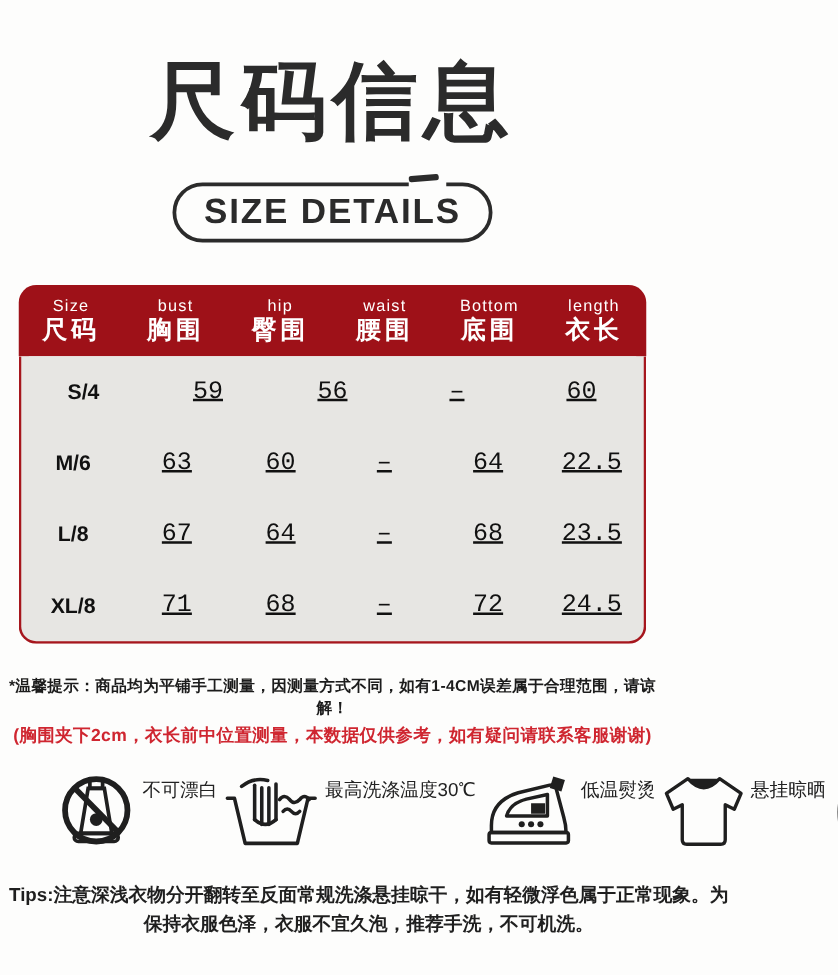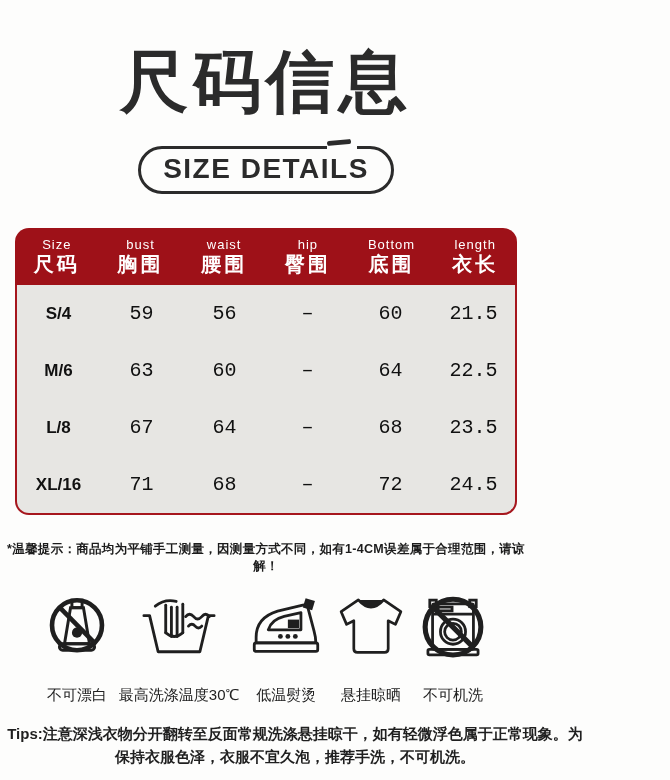--- a/index.html
+++ b/index.html
@@ -69,35 +69,36 @@
     border-radius: 0 0 14px 14px;
     overflow: hidden;
   }
   .tr { display: flex; height: 57px; align-items: center; }
   .td { flex: 1; text-align: center; }
   .td.size-cell { font-weight: 700; font-size: 17px; color: #111; }
   .td.num-cell {
     font-family: "Liberation Mono", "DejaVu Sans Mono", monospace;
     font-size: 20px;
     color: #111;
+    text-decoration: underline;
   }
 
   
   .notes { text-align: center; margin-top: 26px; }
   .note-1 { font-size: 12.5px; font-weight: 700; color: #1c1c1c; letter-spacing: .3px; }
   .note-2 { font-size: 14px; font-weight: 700; color: #cf2630; margin-top: 5px; letter-spacing: .3px; }
 
   
   .care-row {
     margin: 16px 40px 0;
     display: flex;
     justify-content: space-between;
     align-items: flex-end;
   }
-  .care-item { display: flex; flex-direction: column; align-items: center; gap: 12px; }
+  .care-item { display: flex; align-items: flex-start; }
   .care-item svg { display: block; }
   .care-label {
     margin-top: 9px;
     font-size: 15px;
     font-weight: 500;
     color: #222;
     white-space: nowrap;
   }
 
   
@@ -127,75 +128,75 @@
     <div class="thead">
       <div class="th">
         <span class="en">Size</span>
         <span class="cn">尺码</span>
       </div>
       <div class="th">
         <span class="en">bust</span>
         <span class="cn">胸围</span>
       </div>
       <div class="th">
+        <span class="en">hip</span>
+        <span class="cn">臀围</span>
+      </div>
+      <div class="th">
         <span class="en">waist</span>
         <span class="cn">腰围</span>
-      </div>
-      <div class="th">
-        <span class="en">hip</span>
-        <span class="cn">臀围</span>
       </div>
       <div class="th">
         <span class="en">Bottom</span>
         <span class="cn">底围</span>
       </div>
       <div class="th">
         <span class="en">length</span>
         <span class="cn">衣长</span>
       </div>
     </div>
 
     <div class="tbody">
       <div class="tr">
         <div class="td size-cell">S/4</div>
         <div class="td num-cell">59</div>
         <div class="td num-cell">56</div>
         <div class="td num-cell">–</div>
         <div class="td num-cell">60</div>
-        <div class="td num-cell">21.5</div>
       </div>
       <div class="tr">
         <div class="td size-cell">M/6</div>
         <div class="td num-cell">63</div>
         <div class="td num-cell">60</div>
         <div class="td num-cell">–</div>
         <div class="td num-cell">64</div>
         <div class="td num-cell">22.5</div>
       </div>
       <div class="tr">
         <div class="td size-cell">L/8</div>
         <div class="td num-cell">67</div>
         <div class="td num-cell">64</div>
         <div class="td num-cell">–</div>
         <div class="td num-cell">68</div>
         <div class="td num-cell">23.5</div>
       </div>
       <div class="tr">
-        <div class="td size-cell">XL/16</div>
+        <div class="td size-cell">XL/8</div>
         <div class="td num-cell">71</div>
         <div class="td num-cell">68</div>
         <div class="td num-cell">–</div>
         <div class="td num-cell">72</div>
         <div class="td num-cell">24.5</div>
       </div>
     </div>
   </div>
 
   <div class="notes">
     <div class="note-1">*温馨提示：商品均为平铺手工测量，因测量方式不同，如有1-4CM误差属于合理范围，请谅解！</div>
+    <div class="note-2">(胸围夹下2cm，衣长前中位置测量，本数据仅供参考，如有疑问请联系客服谢谢)</div>
   </div>
 
   <div class="care-row">
 
     <div class="care-item">
       <span>
         <svg width="74" height="74" viewBox="0 0 80 80" fill="none" stroke="#1f1f1f" stroke-width="3.2">
           <rect x="34.5" y="10" width="11" height="8"></rect>
           <path d="M33 18 L26.5 57 H53.5 L47 18 Z"></path>
           <rect x="21" y="57" width="38" height="7" rx="3.5"></rect>

